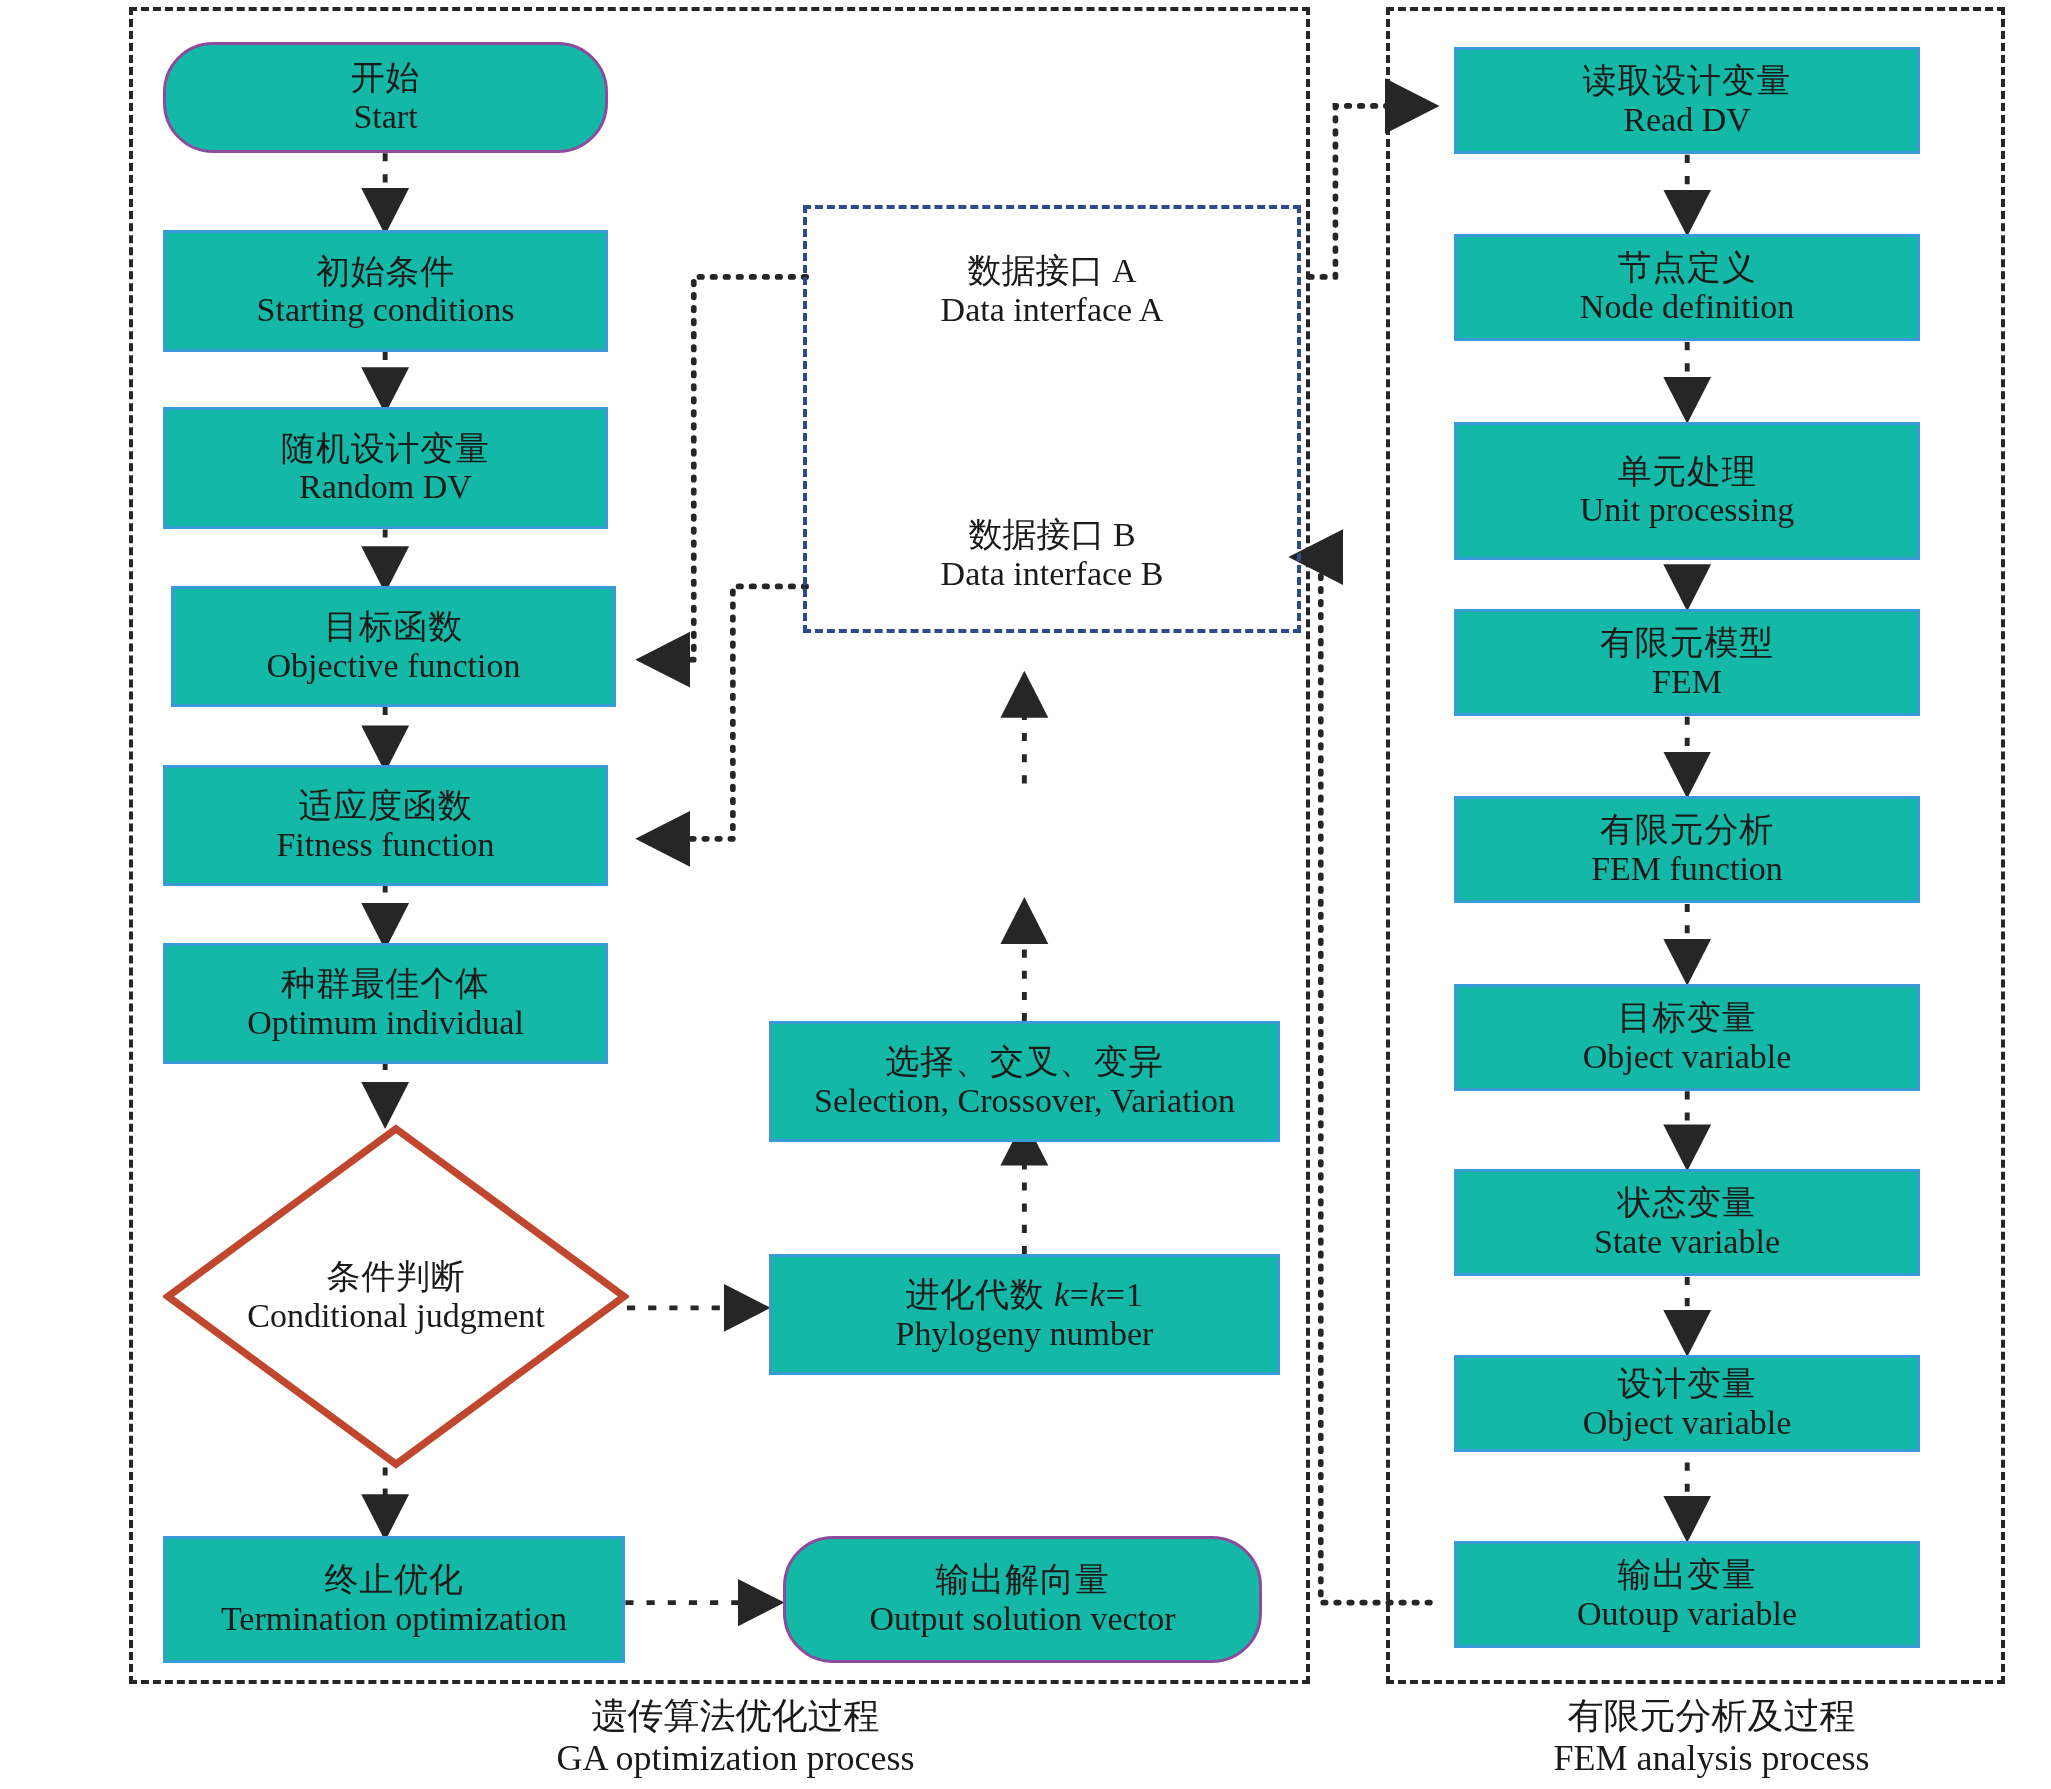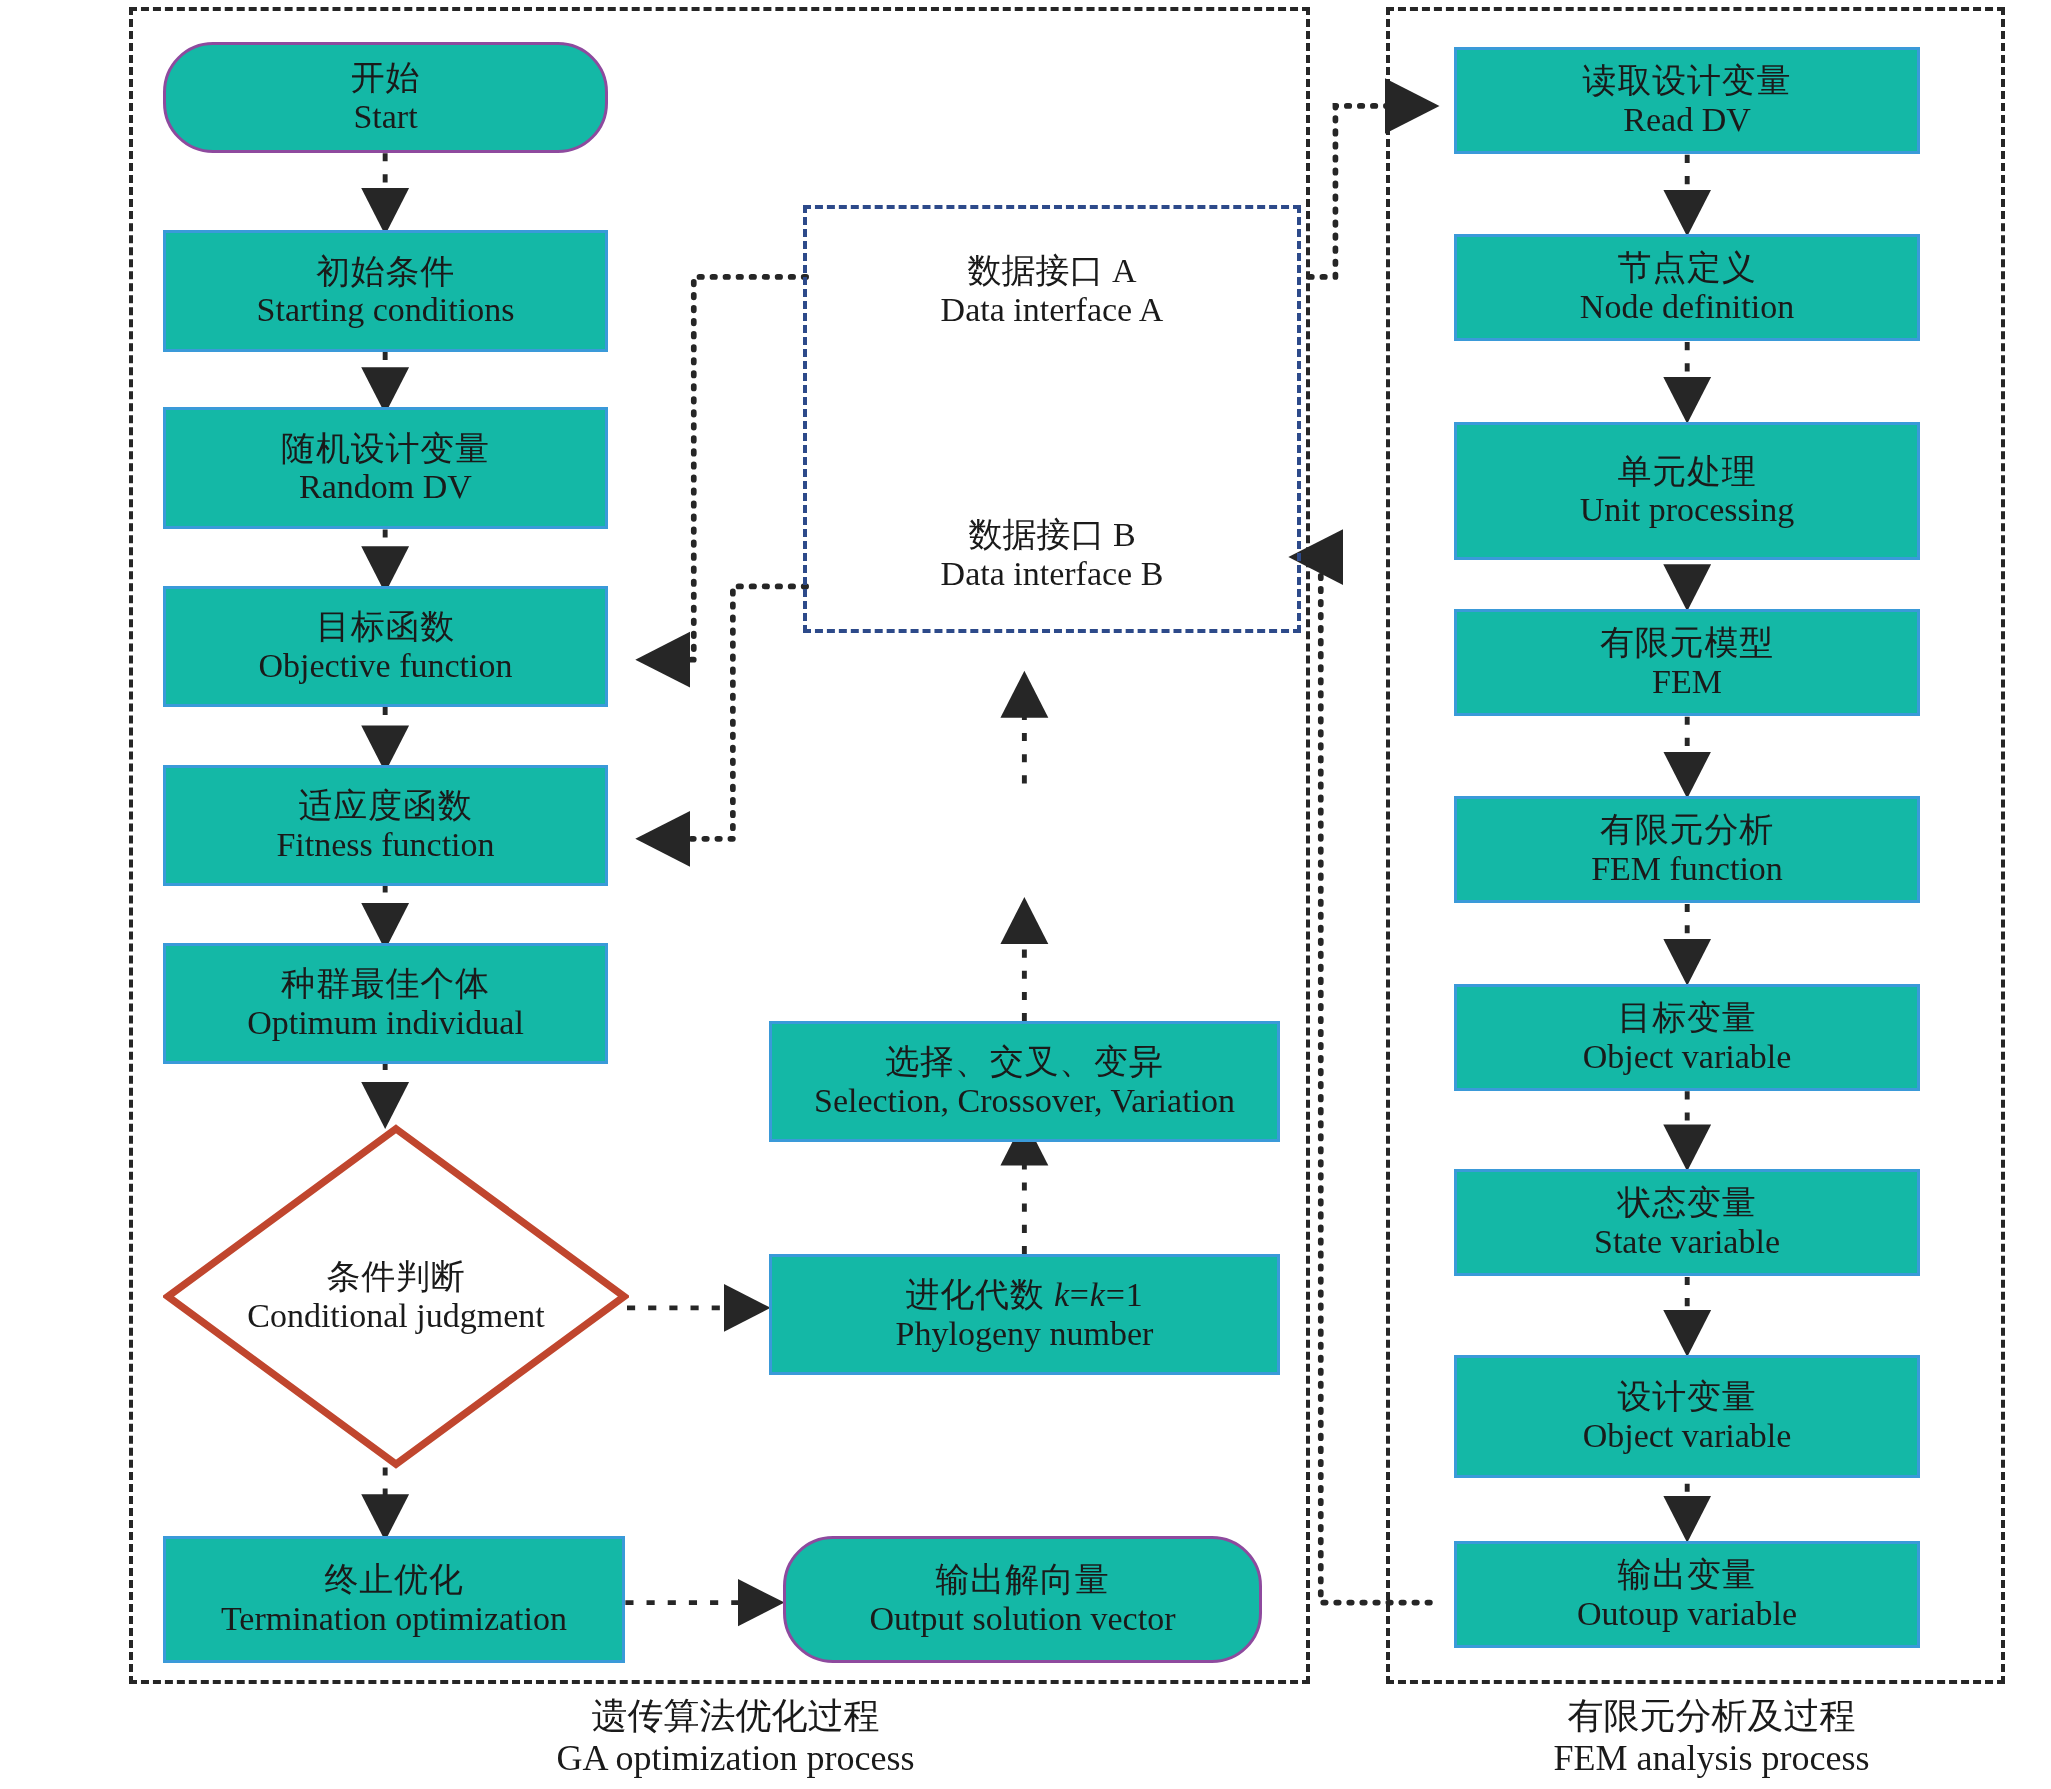--- a/index.html
+++ b/index.html
@@ -151,21 +151,21 @@
   <div class="node proc" style="left:163px;top:230px;width:445px;height:122px;">
     <span class="zh">初始条件</span>
     <span class="en">Starting conditions</span>
   </div>
 
   <div class="node proc" style="left:163px;top:407px;width:445px;height:122px;">
     <span class="zh">随机设计变量</span>
     <span class="en">Random DV</span>
   </div>
 
-  <div class="node proc" style="left:163px;top:586px;width:445px;height:121px;">
+  <div class="node proc" style="left:171px;top:586px;width:445px;height:121px;">
     <span class="zh">目标函数</span>
     <span class="en">Objective function</span>
   </div>
 
   <div class="node proc" style="left:163px;top:765px;width:445px;height:121px;">
     <span class="zh">适应度函数</span>
     <span class="en">Fitness function</span>
   </div>
 
   <div class="node proc" style="left:163px;top:943px;width:445px;height:121px;">
@@ -241,21 +241,21 @@
   <div class="node proc" style="left:1454px;top:984px;width:466px;height:107px;">
     <span class="zh">目标变量</span>
     <span class="en">Object variable</span>
   </div>
 
   <div class="node proc" style="left:1454px;top:1169px;width:466px;height:107px;">
     <span class="zh">状态变量</span>
     <span class="en">State variable</span>
   </div>
 
-  <div class="node proc" style="left:1454px;top:1355px;width:466px;height:123px;">
+  <div class="node proc" style="left:1454px;top:1355px;width:466px;height:97px;">
     <span class="zh">设计变量</span>
     <span class="en">Object variable</span>
   </div>
 
   <div class="node proc" style="left:1454px;top:1541px;width:466px;height:107px;">
     <span class="zh">输出变量</span>
     <span class="en">Outoup variable</span>
   </div>
 
   <div class="caption" style="left:475px;top:1695px;width:521px;">

